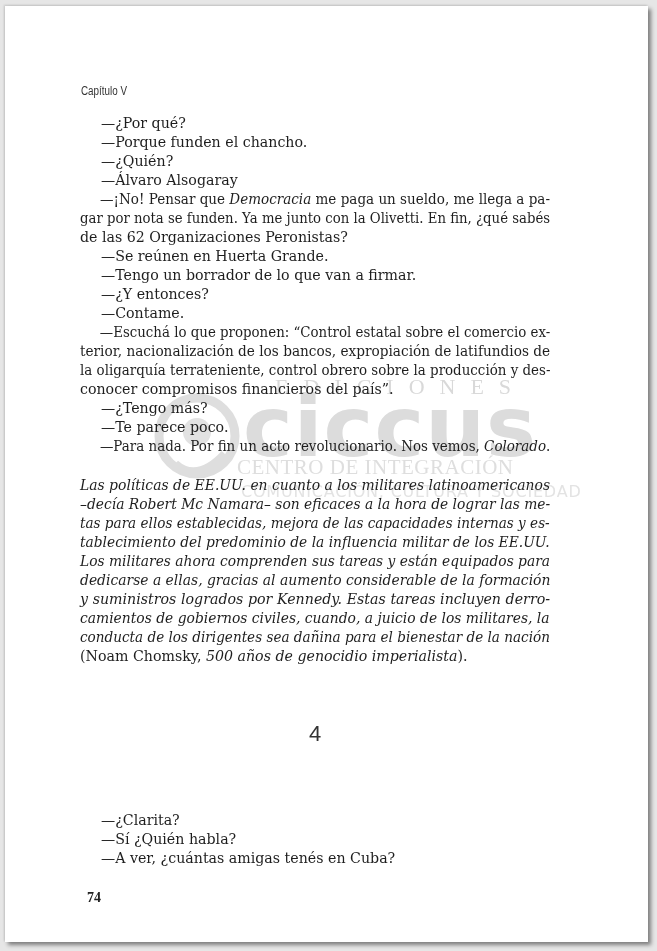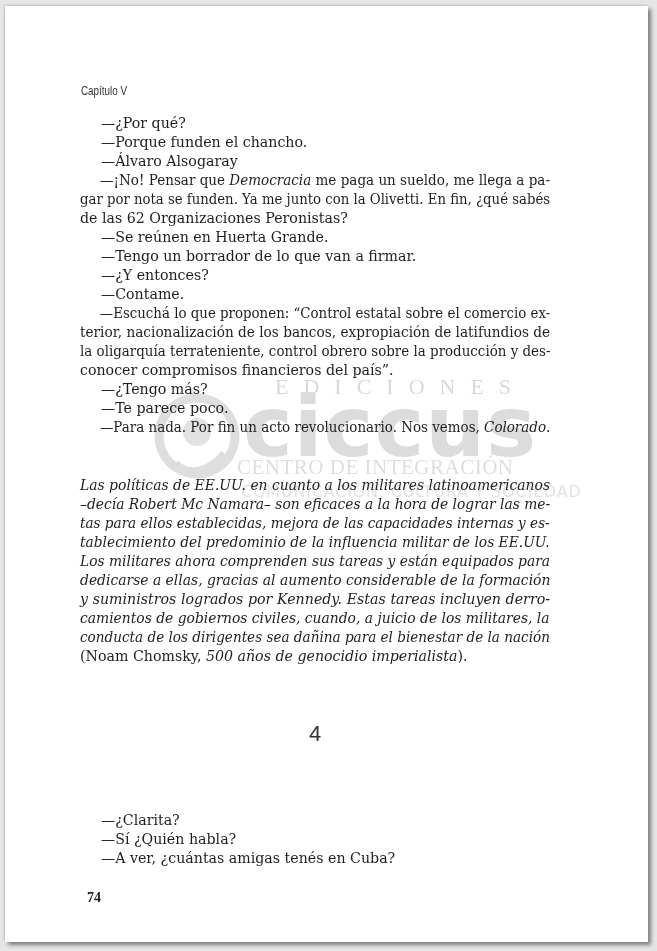--- a/index.html
+++ b/index.html
@@ -103,20 +103,21 @@
     <div class="wm-ciccus">ciccus</div>
     <div class="wm-centro">CENTRO DE INTEGRACIÓN</div>
     <div class="wm-comunicacion">COMUNICACIÓN, CULTURA Y SOCIEDAD</div>
   </div>
 
   <div class="header">Capítulo V</div>
 
   <div class="lines">
     <div class="line indent"><span>—¿Por qué?</span></div>
     <div class="line indent"><span>—Porque funden el chancho.</span></div>
+    <div class="line indent"><span>—¿Quién?</span></div>
     <div class="line indent"><span>—Álvaro Alsogaray</span></div>
     <div class="line indent just" style="transform: scaleX(0.9533);"><span>—¡No! Pensar que </span><i>Democracia</i><span> me paga un sueldo, me llega a pa-</span></div>
     <div class="line just" style="transform: scaleX(0.9344);"><span>gar por nota se funden. Ya me junto con la Olivetti. En fin, ¿qué sabés</span></div>
     <div class="line"><span>de las 62 Organizaciones Peronistas?</span></div>
     <div class="line indent"><span>—Se reúnen en Huerta Grande.</span></div>
     <div class="line indent"><span>—Tengo un borrador de lo que van a firmar.</span></div>
     <div class="line indent"><span>—¿Y entonces?</span></div>
     <div class="line indent"><span>—Contame.</span></div>
     <div class="line indent just" style="transform: scaleX(0.9419);"><span>—Escuchá lo que proponen: “Control estatal sobre el comercio ex-</span></div>
     <div class="line just" style="transform: scaleX(0.9631);"><span>terior, nacionalización de los bancos, expropiación de latifundios de</span></div>

